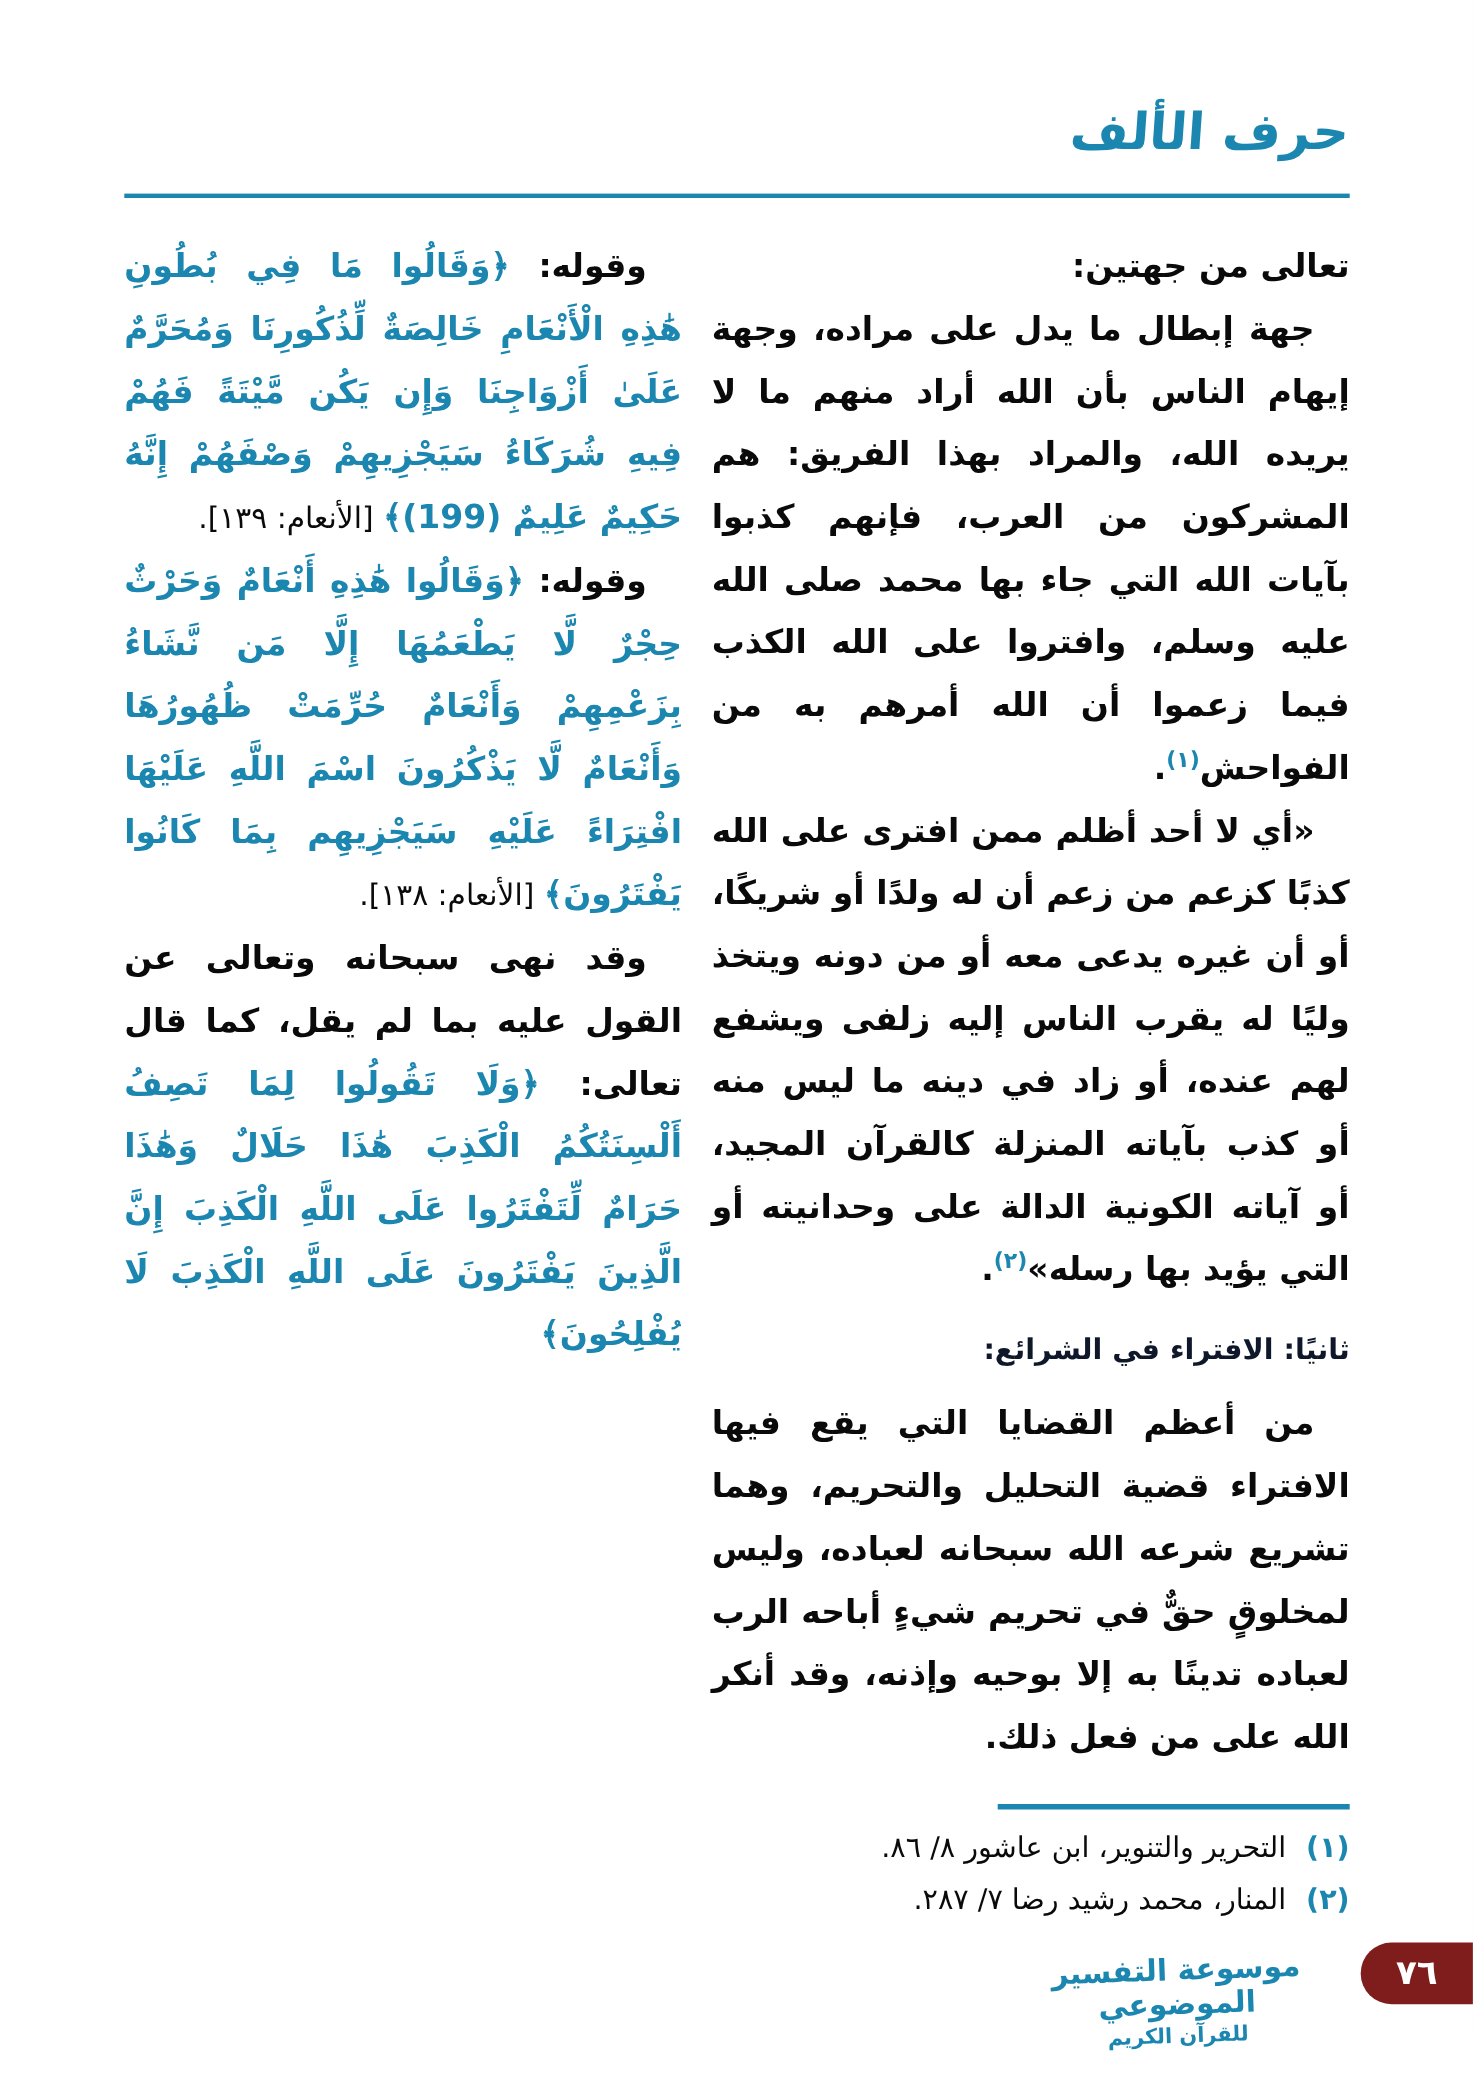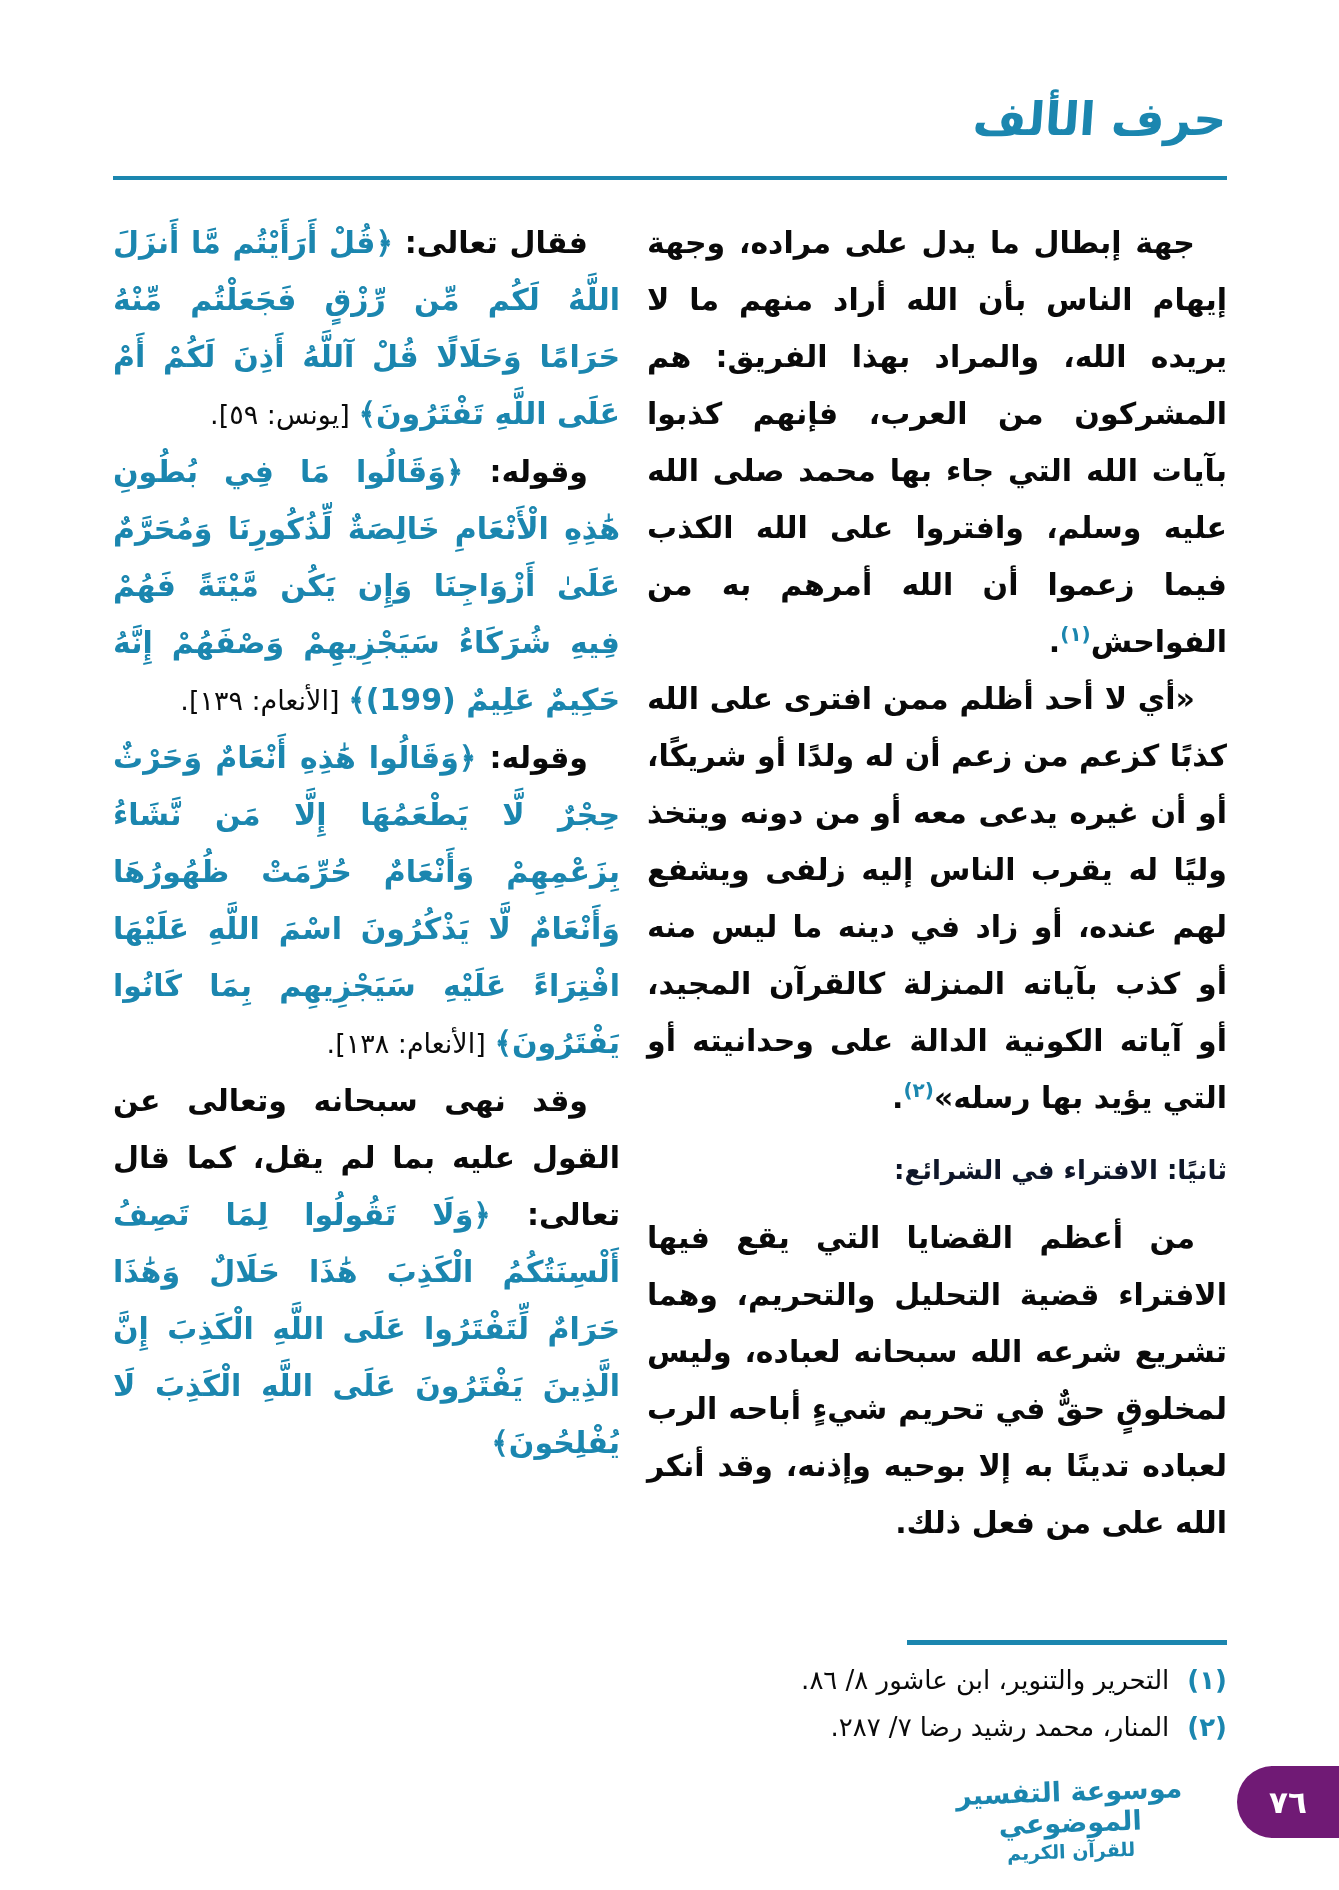--- a/index.html
+++ b/index.html
@@ -54,43 +54,43 @@
   .footnote-text{flex:1 1 auto;text-align:right;}
   
   .publisher-logo{
     position:absolute;top:1776px;right:134px;width:270px;
     text-align:center;color:#1b86af;
     transform:rotate(-2deg);
   }
   .logo-line1{font-size:27px;font-weight:700;letter-spacing:-1px;}
   .logo-line2{font-size:19px;font-weight:700;margin-top:2px;}
   .page-number-badge{
-    position:absolute;top:1766px;right:0;width:102px;height:72px;
-    background:#701a75;border-radius:36px 0 0 36px;
+    position:absolute;top:1766px;right:0;width:102px;height:56px;
+    background:#7f1d1d;border-radius:36px 0 0 36px;
     display:flex;align-items:center;justify-content:center;
     color:#ffffff;font-size:31px;font-weight:700;
   }
 </style>
 </head>
 <body>
 
 <div class="page">
 
   <div class="header-title">حرف الألف</div>
   <div class="header-rule"></div>
 
   <div class="col col-right">
+    <p><span>تعالى من جهتين:</span></p>
     <p class="indent"><span>جهة إبطال ما يدل على مراده، وجهة إيهام الناس بأن الله أراد منهم ما لا يريده الله، والمراد بهذا الفريق: هم المشركون من العرب، فإنهم كذبوا بآيات الله التي جاء بها محمد صلى الله عليه وسلم، وافتروا على الله الكذب فيما زعموا أن الله أمرهم به من الفواحش</span><sup class="fn-ref">(١)</sup><span>.</span></p>
     <p class="indent"><span>«أي لا أحد أظلم ممن افترى على الله كذبًا كزعم من زعم أن له ولدًا أو شريكًا، أو أن غيره يدعى معه أو من دونه ويتخذ وليًا له يقرب الناس إليه زلفى ويشفع لهم عنده، أو زاد في دينه ما ليس منه أو كذب بآياته المنزلة كالقرآن المجيد، أو آياته الكونية الدالة على وحدانيته أو التي يؤيد بها رسله»</span><sup class="fn-ref">(٢)</sup><span>.</span></p>
     <p class="section-heading">ثانيًا: الافتراء في الشرائع:</p>
     <p class="indent"><span>من أعظم القضايا التي يقع فيها الافتراء قضية التحليل والتحريم، وهما تشريع شرعه الله سبحانه لعباده، وليس لمخلوقٍ حقٌّ في تحريم شيءٍ أباحه الرب لعباده تدينًا به إلا بوحيه وإذنه، وقد أنكر الله على من فعل ذلك.</span></p>
   </div>
 
   <div class="col col-left">
-    <p class="indent"><span>فقال تعالى: </span><span class="verse">﴿قُلْ أَرَأَيْتُم مَّا أَنزَلَ اللَّهُ لَكُم مِّن رِّزْقٍ فَجَعَلْتُم مِّنْهُ حَرَامًا وَحَلَالًا قُلْ آللَّهُ أَذِنَ لَكُمْ أَمْ عَلَى اللَّهِ تَفْتَرُونَ﴾</span><span class="cite"> [يونس: ٥٩].</span></p>
     <p class="indent"><span>وقوله: </span><span class="verse">﴿وَقَالُوا مَا فِي بُطُونِ هَٰذِهِ الْأَنْعَامِ خَالِصَةٌ لِّذُكُورِنَا وَمُحَرَّمٌ عَلَىٰ أَزْوَاجِنَا وَإِن يَكُن مَّيْتَةً فَهُمْ فِيهِ شُرَكَاءُ سَيَجْزِيهِمْ وَصْفَهُمْ إِنَّهُ حَكِيمٌ عَلِيمٌ (199)﴾</span><span class="cite"> [الأنعام: ١٣٩].</span></p>
     <p class="indent"><span>وقوله: </span><span class="verse">﴿وَقَالُوا هَٰذِهِ أَنْعَامٌ وَحَرْثٌ حِجْرٌ لَّا يَطْعَمُهَا إِلَّا مَن نَّشَاءُ بِزَعْمِهِمْ وَأَنْعَامٌ حُرِّمَتْ ظُهُورُهَا وَأَنْعَامٌ لَّا يَذْكُرُونَ اسْمَ اللَّهِ عَلَيْهَا افْتِرَاءً عَلَيْهِ سَيَجْزِيهِم بِمَا كَانُوا يَفْتَرُونَ﴾</span><span class="cite"> [الأنعام: ١٣٨].</span></p>
     <p class="indent"><span>وقد نهى سبحانه وتعالى عن القول عليه بما لم يقل، كما قال تعالى: </span><span class="verse">﴿وَلَا تَقُولُوا لِمَا تَصِفُ أَلْسِنَتُكُمُ الْكَذِبَ هَٰذَا حَلَالٌ وَهَٰذَا حَرَامٌ لِّتَفْتَرُوا عَلَى اللَّهِ الْكَذِبَ إِنَّ الَّذِينَ يَفْتَرُونَ عَلَى اللَّهِ الْكَذِبَ لَا يُفْلِحُونَ﴾</span></p>
   </div>
 
   <div class="footnotes">
     <div class="footnotes-divider"></div>
     <div class="footnote-item">
       <span class="footnote-marker">(١)</span>
       <span class="footnote-text">التحرير والتنوير، ابن عاشور ٨/ ٨٦.</span>

